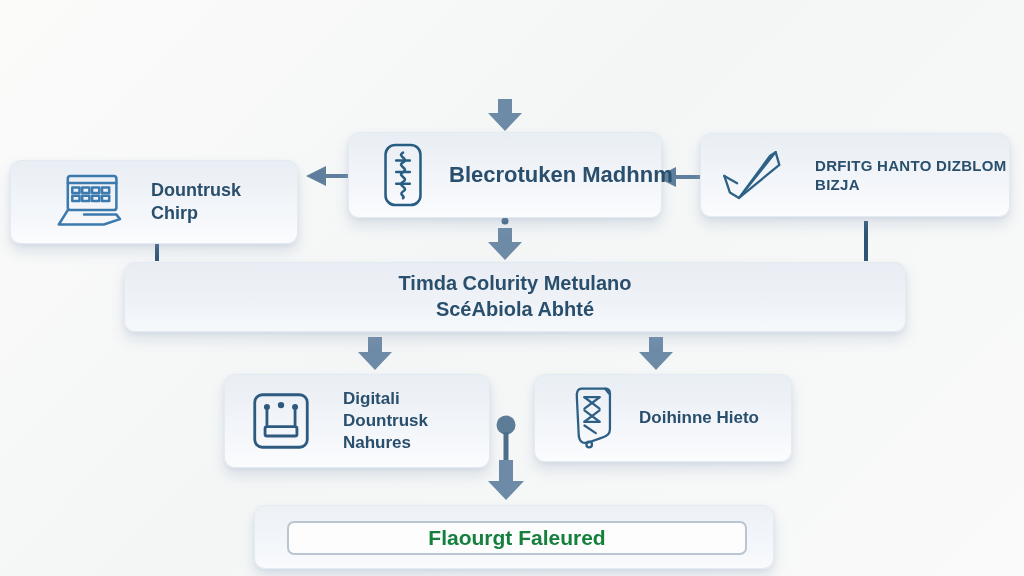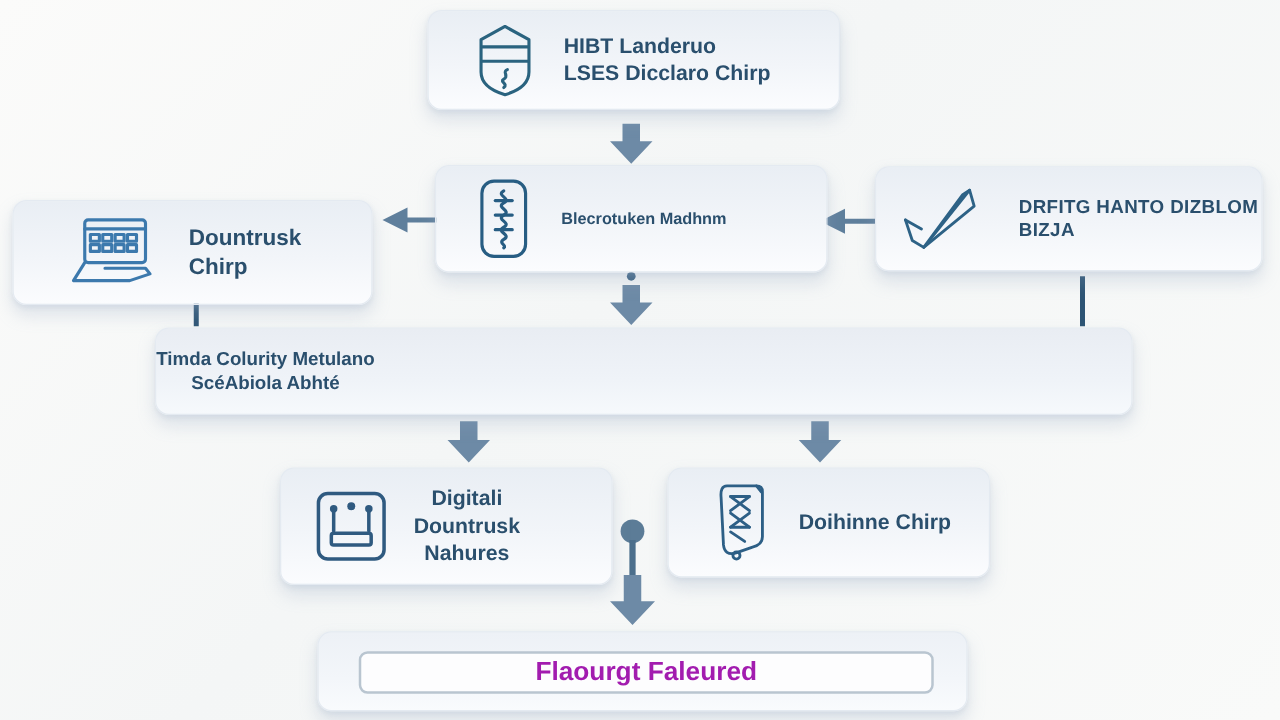--- a/index.html
+++ b/index.html
@@ -22,33 +22,33 @@
     font-weight:bold;
   }
   .node .icon{flex:0 0 auto;display:flex;align-items:center;justify-content:center;}
   .node .txt{display:flex;flex-direction:column;line-height:1.28;}
   .node .txt span{white-space:nowrap;}
   svg{display:block;}
 
   
   #box-top{left:342px;top:8px;width:330px;height:80px;padding-left:38px;gap:24px;font-size:17px;}
   #box-left{left:10px;top:133px;width:288px;height:84px;padding-left:46px;gap:22px;font-size:18px;margin-top:27px;}
-  #box-center{left:348px;top:132px;width:314px;height:86px;padding-left:32px;gap:24px;font-size:13px;}
+  #box-center{left:348px;top:132px;width:314px;height:86px;padding-left:32px;gap:24px;font-size:22px;}
   #box-right{left:700px;top:133px;width:310px;height:84px;padding-left:16px;gap:32px;font-size:15px;letter-spacing:.3px;}
-  #box-wide{left:124px;top:262px;width:782px;height:70px;text-align:center;font-size:15px;
+  #box-wide{left:124px;top:262px;width:782px;height:70px;justify-content:center;text-align:center;font-size:20px;
     background:linear-gradient(180deg,#e9edf3 0%,#eff3f8 60%,#f6f9fc 100%);}
-  #box-bl{left:224px;top:374px;width:266px;height:94px;padding-left:26px;gap:20px;font-size:17px;text-align:center;}
+  #box-bl{left:224px;top:374px;width:266px;height:94px;padding-left:26px;gap:32px;font-size:17px;}
   #box-br{left:534px;top:374px;width:258px;height:88px;padding-left:32px;gap:22px;font-size:17px;}
   #box-final{left:254px;top:505px;width:520px;height:64px;justify-content:center;
     background:linear-gradient(180deg,#edf1f6 0%,#f3f6fa 60%,#f9fbfd 100%);}
   #final-inner{
     position:absolute;left:32px;right:26px;top:15px;bottom:13px;
     background:#fdfdfe;border:2px solid #b9c5d0;border-radius:7px;
     display:flex;align-items:center;justify-content:center;
-    font-size:21px;color:#a21caf;font-weight:bold;
+    font-size:21px;color:#15803d;font-weight:bold;
   }
   .overlay{position:absolute;left:0;top:0;pointer-events:none;}
 </style>
 </head>
 <body>
 
 <div class="stage">
 
   <svg class="overlay" width="1024" height="576" viewBox="0 0 1024 576">
 
@@ -67,34 +67,20 @@
     <line x1="866" y1="221" x2="866" y2="261" stroke="#2d5474" stroke-width="4"></line>
 
     <polygon points="368,337 382,337 382,352 392,352 375,370 358,352 368,352" fill="#6d8aa6"></polygon>
     <polygon points="649,337 663,337 663,352 673,352 656,370 639,352 649,352" fill="#6d8aa6"></polygon>
 
     <circle cx="506" cy="425" r="9.5" fill="#5c7c97"></circle>
     <line x1="506" y1="432" x2="506" y2="462" stroke="#4c6f8c" stroke-width="5"></line>
     <polygon points="499,460 513,460 513,481 524,481 506,500 488,481 499,481" fill="#6d8aa6"></polygon>
   </svg>
 
-  <div class="node" id="box-top">
-    <span class="icon">
-      <svg width="46" height="62" viewBox="0 0 48 64" fill="none" stroke="#2a637f" stroke-width="2.6" stroke-linejoin="round" stroke-linecap="round">
-        <path d="M4 15 L24 4 L44 15 V42 Q44 55 24 61 Q4 55 4 42 Z"></path>
-        <line x1="5" y1="21" x2="43" y2="21"></line>
-        <line x1="5" y1="33" x2="43" y2="33"></line>
-        <path d="M26 40 C21 42 28 45 23 48 C19 50 27 52 23 55"></path>
-      </svg>
-    </span>
-    <span class="txt">
-      <span>HIBT Landeruo</span>
-      <span>LSES Dicclaro Chirp</span>
-    </span>
-  </div>
 
   <div class="node" id="box-left">
     <span class="icon">
       <svg width="72" height="62" viewBox="0 0 80 66" fill="none" stroke="#3c79ad" stroke-width="2.8" stroke-linejoin="round" stroke-linecap="round">
         <rect x="12" y="4" width="54" height="38" rx="3"></rect>
         <line x1="12" y1="12" x2="66" y2="12"></line>
         <rect x="17" y="17" width="8" height="6"></rect>
           <rect x="28" y="17" width="8" height="6"></rect>
           <rect x="39" y="17" width="8" height="6"></rect>
           <rect x="50" y="17" width="8" height="6"></rect>
@@ -173,21 +159,21 @@
         <path d="M40 5 L44 10"></path>
         <line x1="18" y1="14" x2="34" y2="14"></line>
         <path d="M18 14 L34 26 M34 14 L18 26"></path>
         <path d="M18 28 L34 40 M34 28 L18 40"></path>
         <line x1="18" y1="40" x2="34" y2="40"></line>
         <path d="M18 44 L30 52"></path>
         <circle cx="23" cy="64" r="3"></circle>
       </svg>
     </span>
     <span class="txt">
-      <span>Doihinne Chirp</span>
+      <span>Doihinne Hieto</span>
     </span>
   </div>
 
   <div class="node" id="box-final">
     <div id="final-inner">
       <span>Flaourgt Faleured</span>
     </div>
   </div>
 
 </div>

